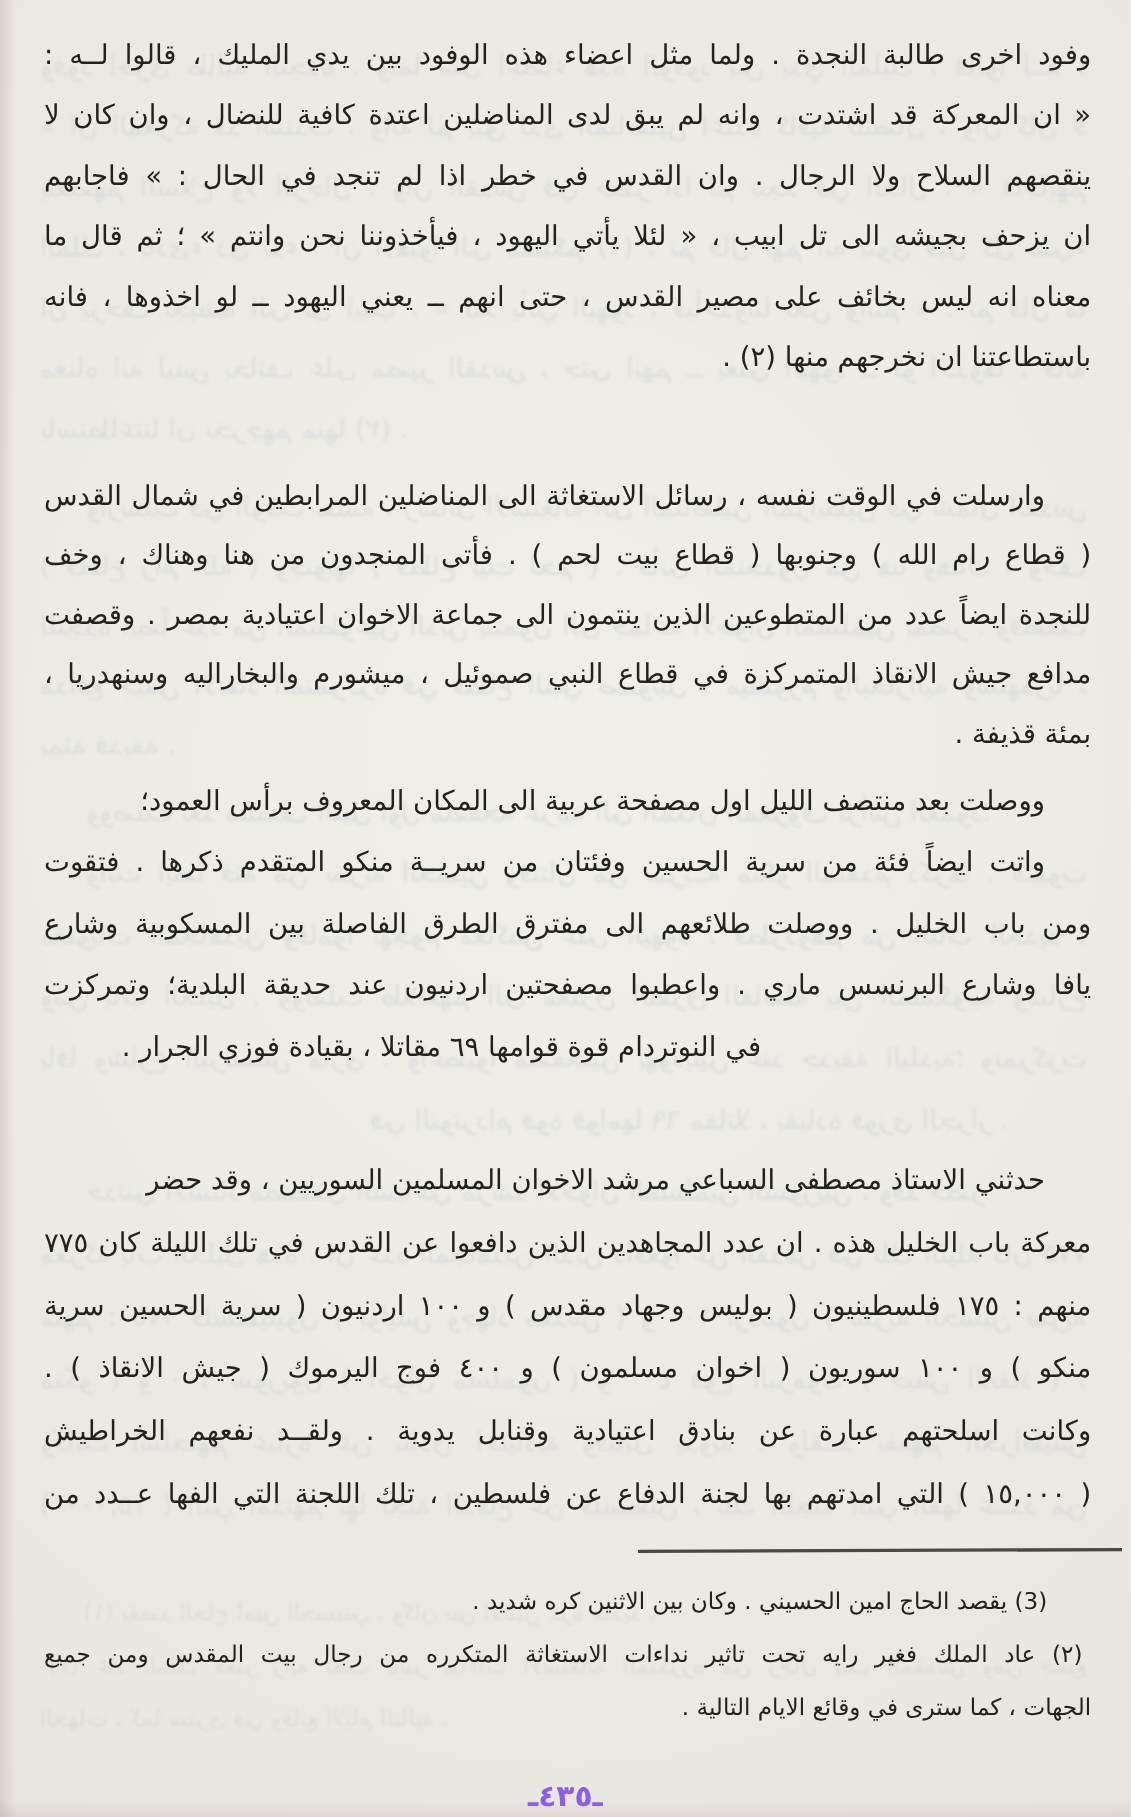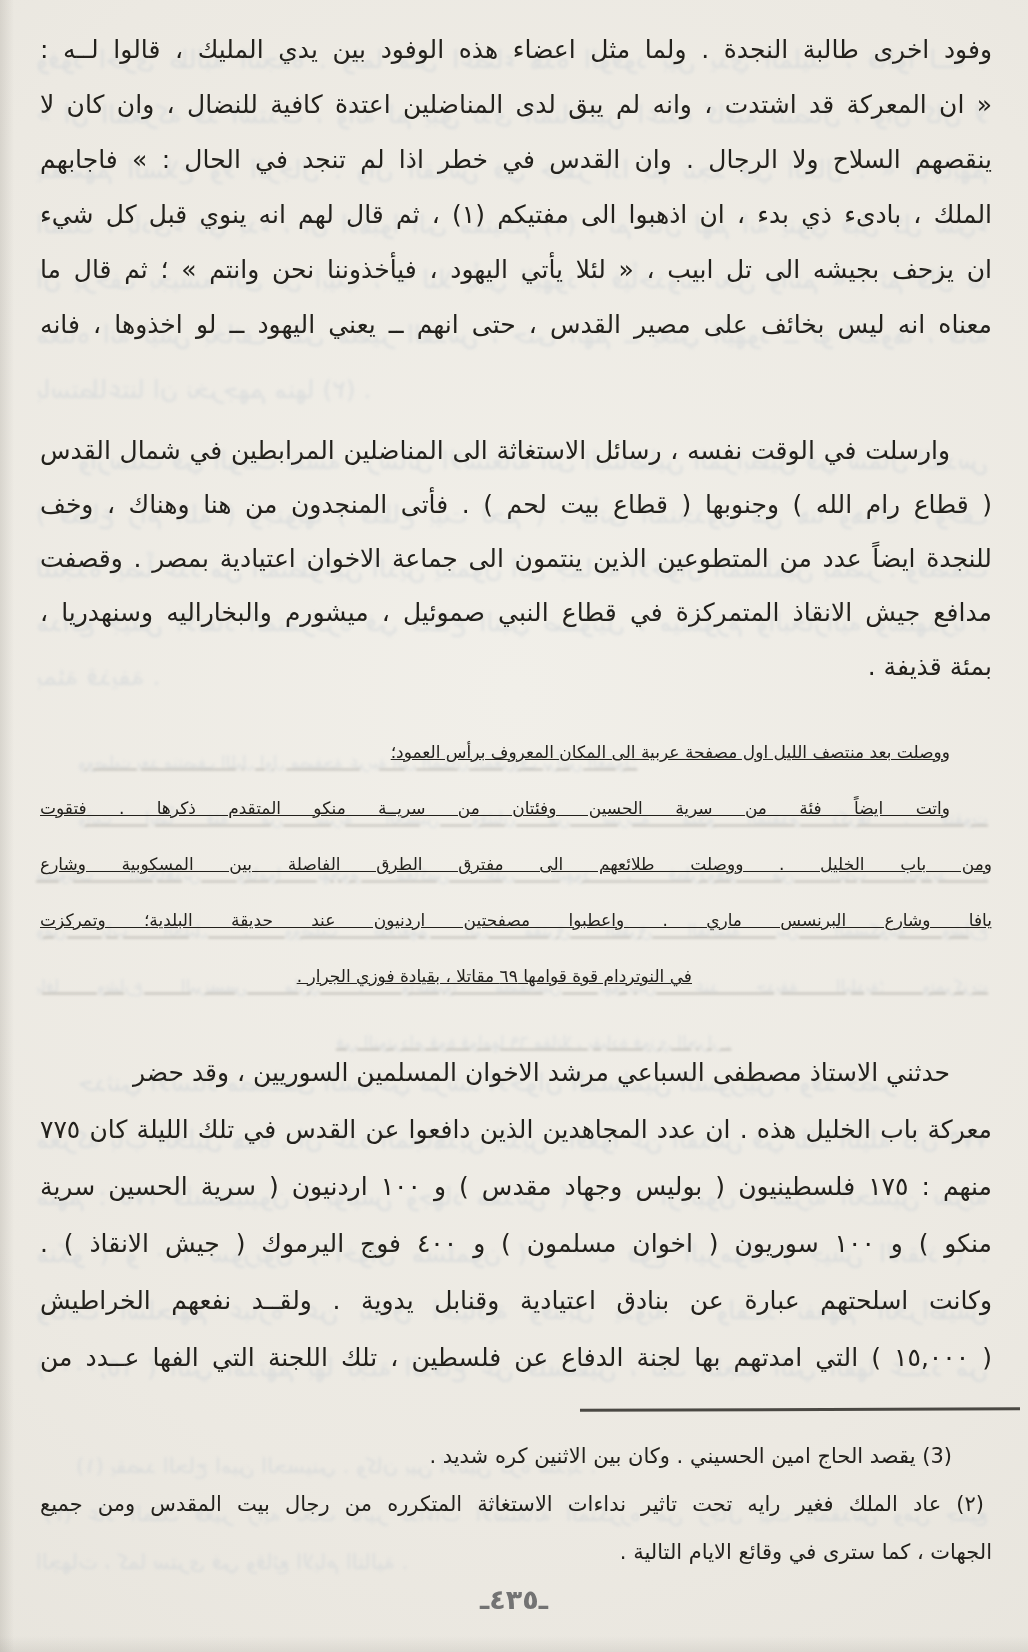--- a/index.html
+++ b/index.html
@@ -19,38 +19,38 @@
     filter:blur(1.6px);
     opacity:.42;
     pointer-events:none;
     z-index:0;
   }
   .ghost .line{color:#c3cbd3 !important;}
   .content{position:absolute;inset:0;z-index:1;}
   .para{position:absolute;right:36px;left:40px;}
   .para.p1{top:22px;line-height:55px;font-size:25px;}
   .para.p2{top:424px;line-height:54px;font-size:25px;}
-  .para.p3{top:724px;line-height:56px;font-size:17px;text-decoration:underline;}
+  .para.p3{top:700px;line-height:56px;font-size:25px;}
   .para.p4{top:1044px;line-height:57px;font-size:25px;}
   .line{white-space:nowrap;}
   .jl{text-align:justify;text-align-last:justify;}
   .rl{text-align:right;text-align-last:right;}
   .first{padding-right:42px;}
   .indent-mid{padding-right:300px;}
   .fn-indent{padding-right:40px;}
   .fn-small-indent{padding-right:8px;}
   .footnote-rule{
     position:absolute;top:1408px;right:8px;width:440px;height:3px;
     background:#4a4843;transform:rotate(-.2deg);z-index:1;
   }
   .footnotes{position:absolute;right:36px;left:40px;top:1432px;
     font-size:21px;line-height:48px;z-index:1;color:#23211c;}
   .page-number{
-    position:absolute;top:1584px;left:0;right:0;text-align:center;
-    font-size:27px;font-weight:bold;color:#737373;z-index:1;letter-spacing:1px;
+    position:absolute;top:1618px;left:0;right:0;text-align:center;
+    font-size:27px;font-weight:bold;color:#8b5cf6;z-index:1;letter-spacing:1px;
   }
   
   .edge-shade-left{position:absolute;left:0;top:0;bottom:0;width:14px;
     background:linear-gradient(to right, rgba(120,115,105,.18), rgba(120,115,105,0));z-index:2;pointer-events:none;}
   .edge-shade-bottom{position:absolute;left:0;right:0;bottom:0;height:16px;
     background:linear-gradient(to top, rgba(120,115,105,.12), rgba(120,115,105,0));z-index:2;pointer-events:none;}
 </style>
 </head>
 <body>
 
@@ -101,23 +101,23 @@
     </div>
 
   </div>
 
   <div class="content" id="content">
 
     <div class="para p1">
       <div class="line jl">وفود اخرى طالبة النجدة . ولما مثل اعضاء هذه الوفود بين يدي المليك ، قالوا لــه :</div>
       <div class="line jl">« ان المعركة قد اشتدت ، وانه لم يبق لدى المناضلين اعتدة كافية للنضال ، وان كان لا</div>
       <div class="line jl">ينقصهم السلاح ولا الرجال . وان القدس في خطر اذا لم تنجد في الحال : » فاجابهم</div>
-      <div class="line jl">الملك ، بادىء ذي بدء ، ان اذهبوا الى مفتيكم (١) ، ثم قال لهم انه ينوي قبل كل شيء</div>
       <div class="line jl">ان يزحف بجيشه الى تل ابيب ، « لئلا يأتي اليهود ، فيأخذوننا نحن وانتم » ؛ ثم قال ما</div>
       <div class="line jl">معناه انه ليس بخائف على مصير القدس ، حتى انهم ــ يعني اليهود ــ لو اخذوها ، فانه</div>
+      <div class="line rl">باستطاعتنا ان نخرجهم منها (٢) .</div>
     </div>
 
     <div class="para p2">
       <div class="line jl first">وارسلت في الوقت نفسه ، رسائل الاستغاثة الى المناضلين المرابطين في شمال القدس</div>
       <div class="line jl">( قطاع رام الله ) وجنوبها ( قطاع بيت لحم ) . فأتى المنجدون من هنا وهناك ، وخف</div>
       <div class="line jl">للنجدة ايضاً عدد من المتطوعين الذين ينتمون الى جماعة الاخوان اعتيادية بمصر . وقصفت</div>
       <div class="line jl">مدافع جيش الانقاذ المتمركزة في قطاع النبي صموئيل ، ميشورم والبخاراليه وسنهدريا ،</div>
       <div class="line rl">بمئة قذيفة .</div>
     </div>
 

